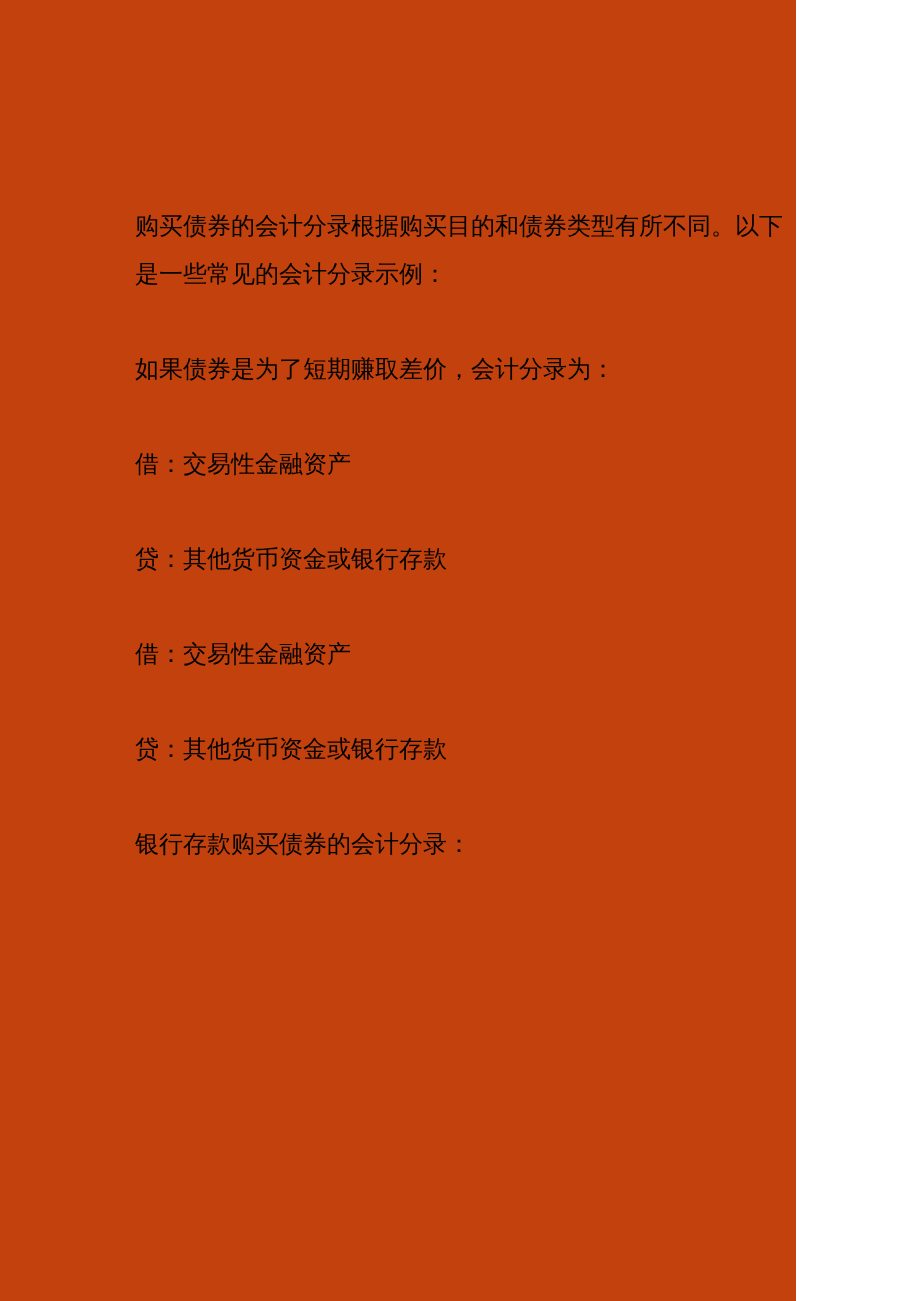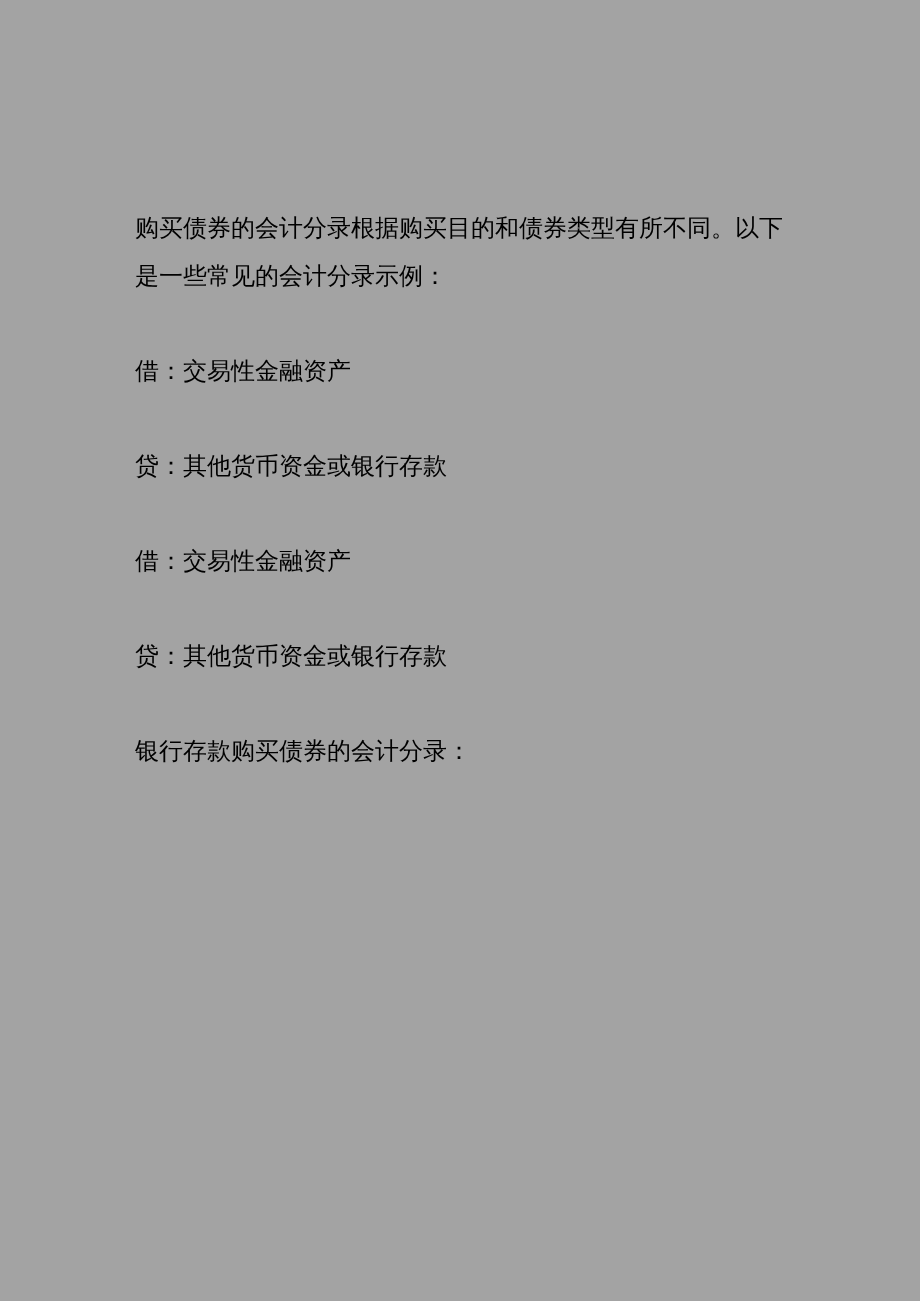--- a/index.html
+++ b/index.html
@@ -2,25 +2,25 @@
 <html><head>
 <meta charset="utf-8">
 <style>
   html, body {
     margin: 0;
     padding: 0;
     background: #ffffff;
   }
   .page {
     position: relative;
-    width: 920px;
+    width: 796px;
     height: 1301px;
-    background: #a3a3a3;
+    background: #c2410c;
     overflow: hidden;
-    font-family: Liberation Sans, sans-serif;
+    font-family: Liberation Mono, monospace;
   }
   .content {
     position: absolute;
     top: 204px;
     left: 135px;
     width: 660px;
   }
   .paragraph {
     margin: 0 0 47px 0;
     font-size: 24px;
@@ -29,19 +29,20 @@
     text-align: left;
     word-break: break-all;
   }
 </style>
 </head>
 <body>
 
 <div class="page">
   <div class="content">
     <p class="paragraph">购买债券的会计分录根据购买目的和债券类型有所不同。以下是一些常见的会计分录示例：</p>
+    <p class="paragraph">如果债券是为了短期赚取差价，会计分录为：</p>
     <p class="paragraph">借：交易性金融资产</p>
     <p class="paragraph">贷：其他货币资金或银行存款</p>
     <p class="paragraph">借：交易性金融资产</p>
     <p class="paragraph">贷：其他货币资金或银行存款</p>
     <p class="paragraph">银行存款购买债券的会计分录：</p>
   </div>
 </div>
 
 </body></html>

